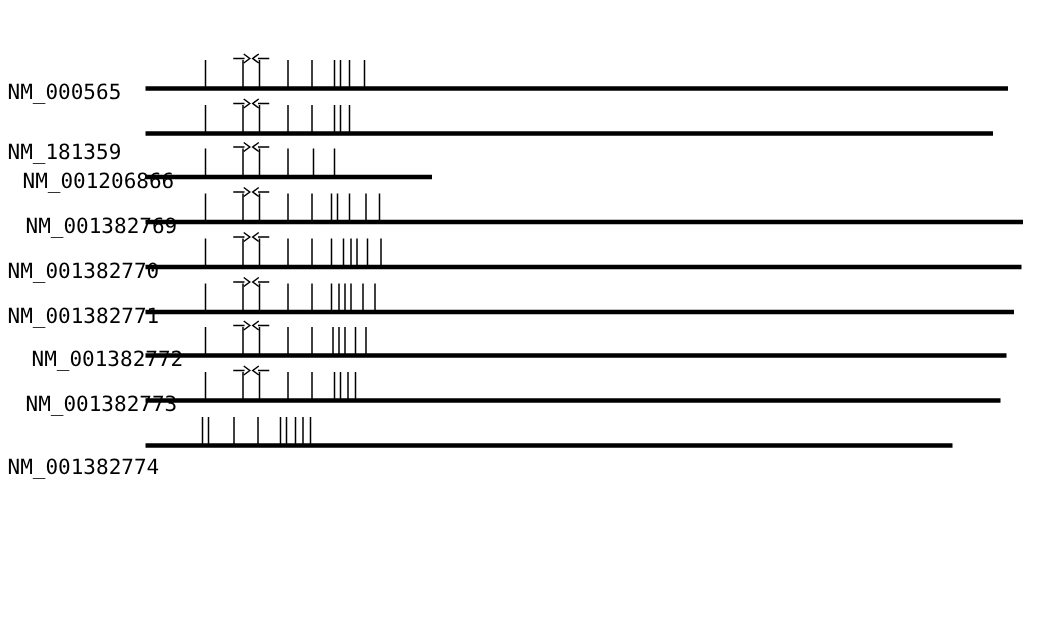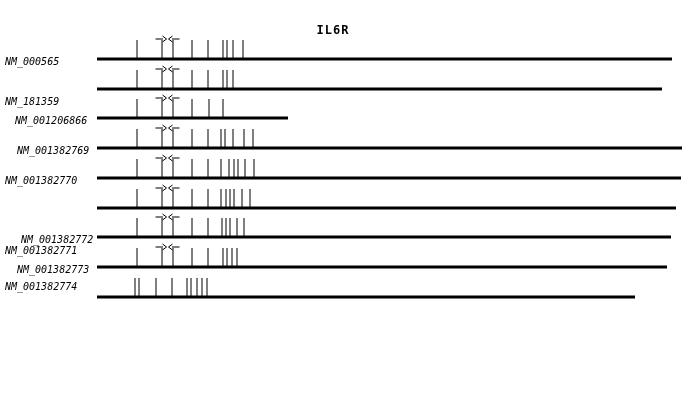--- a/index.html
+++ b/index.html
@@ -17,36 +17,34 @@
     position: absolute;
     top: 23px; left: 0; width: 666px;
     text-align: center;
     font-size: 12px;
     font-weight: bold;
     color: #000000;
     letter-spacing: 1px;
   }
   .row-label {
     position: absolute;
-    font-size: 10px;
+    font-size: 14px;
     line-height: 10px;
     color: #000000;
     white-space: pre;
-    font-style: italic;
   }
   #plot-canvas {
     position: absolute;
     top: 0; left: 0;
   }
 </style>
 </head>
 <body>
 
 <div id="plot">
-  <div id="plot-title">IL6R</div>
   <svg id="plot-canvas" width="700" height="420">
       <g stroke="#000000" fill="none">
         <line x1="97" y1="59" x2="672" y2="59" stroke-width="3"></line>
         <line x1="137" y1="58" x2="137" y2="40" stroke-width="1"></line>
         <line x1="162" y1="58" x2="162" y2="40" stroke-width="1"></line>
         <line x1="173" y1="58" x2="173" y2="40" stroke-width="1"></line>
         <line x1="192" y1="58" x2="192" y2="40" stroke-width="1"></line>
         <line x1="208" y1="58" x2="208" y2="40" stroke-width="1"></line>
         <line x1="223" y1="58" x2="223" y2="40" stroke-width="1"></line>
         <line x1="227" y1="58" x2="227" y2="40" stroke-width="1"></line>
@@ -166,17 +164,17 @@
         <line x1="197" y1="296" x2="197" y2="278" stroke-width="1"></line>
         <line x1="202" y1="296" x2="202" y2="278" stroke-width="1"></line>
         <line x1="207" y1="296" x2="207" y2="278" stroke-width="1"></line>
       </g>
     </svg>
 <div class="row-label" style="top: 57px; left: 5px;">NM_000565</div>
     <div class="row-label" style="top: 87px; left: 5px; margin-top: 10px;">NM_181359</div>
     <div class="row-label" style="top: 116px; left: 15px;">NM_001206866</div>
     <div class="row-label" style="top: 146px; left: 17px;">NM_001382769</div>
     <div class="row-label" style="top: 176px; left: 5px;">NM_001382770</div>
-    <div class="row-label" style="top: 206px; left: 5px; margin-top: 40px;">NM_001382771</div>
+    <div class="row-label" style="top: 206px; left: 5px;">NM_001382771</div>
     <div class="row-label" style="top: 235px; left: 5px; padding-left: 16px;">NM_001382772</div>
     <div class="row-label" style="top: 265px; left: 17px;">NM_001382773</div>
-    <div class="row-label" style="top: 282px; left: 5px; text-align: right;">NM_001382774</div>
+    <div class="row-label" style="top: 307px; left: 5px; text-align: right;">NM_001382774</div>
   </div>
 
 </body></html>

